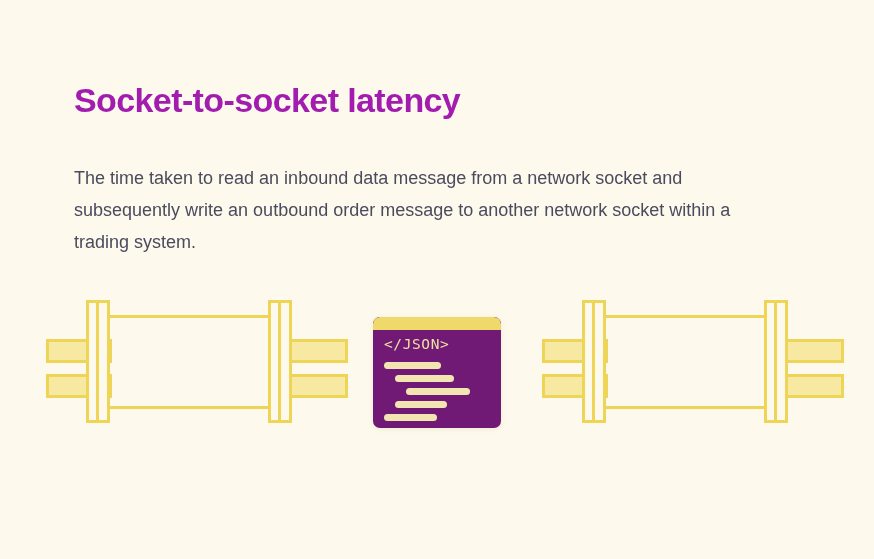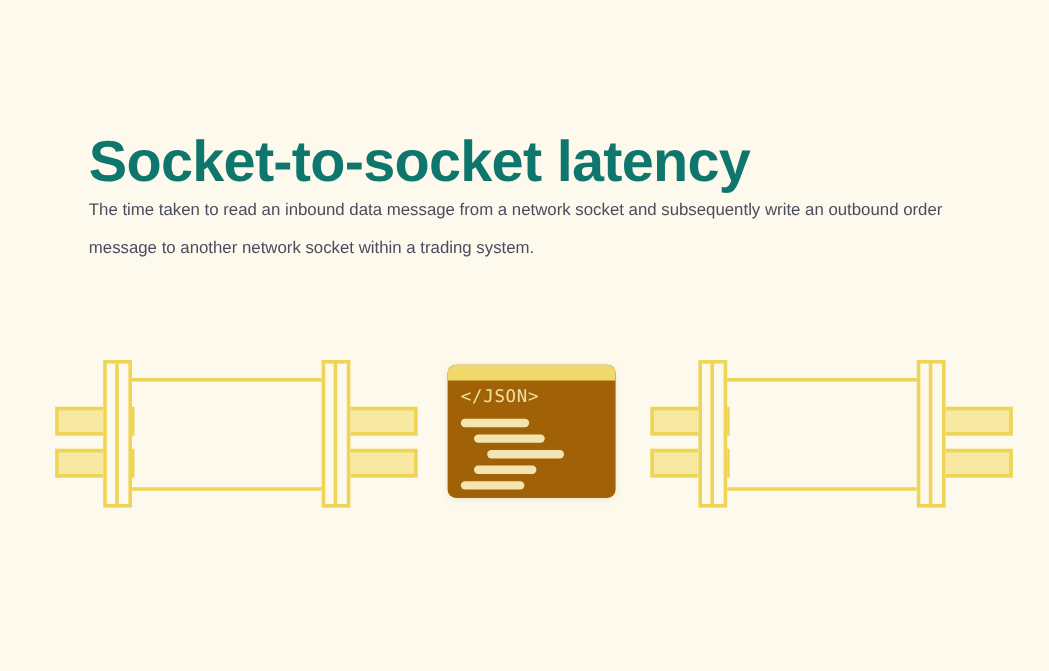--- a/index.html
+++ b/index.html
@@ -20,36 +20,36 @@
     width: 874px;
     height: 559px;
     background: #FDF9EC;
     box-sizing: border-box;
   }
 
   
   #page-title {
     position: absolute;
     left: 74px;
-    top: 76px;
-    font-size: 48px;
+    top: 58px;
+    font-size: 34px;
     font-weight: bold;
     letter-spacing: -0.6px;
-    color: #0f766e;
+    color: #a21caf;
     line-height: 1.15;
     white-space: nowrap;
   }
 
   
   #page-description {
     position: absolute;
     left: 74px;
     top: 144px;
     width: 712px;
-    font-size: 14px;
+    font-size: 18px;
     font-weight: 400;
     line-height: 32px;
     color: #4B4B5E;
   }
 
   
   #figure {
     position: absolute;
     left: 0;
     top: 300px;
@@ -112,24 +112,24 @@
   }
   .prong.outer-top    { left: 0px;   top: 39px; }
   .prong.outer-bottom { left: 0px;   top: 74px; }
   .prong.inner-top    { left: 236px; top: 39px; }
   .prong.inner-bottom { left: 236px; top: 74px; }
 
   
   #json-card {
     position: absolute;
     left: 373px;
-    top: 4px;
-    width: 140px;
+    top: 17px;
+    width: 128px;
     height: 111px;
-    background: #a16207;
+    background: #701a75;
     border-radius: 7px;
     box-shadow: 0 1px 5px rgba(180,160,80,0.16);
     overflow: hidden;
   }
   .json-titlebar {
     position: absolute;
     left: 0;
     top: 0;
     width: 100%;
     height: 13px;

